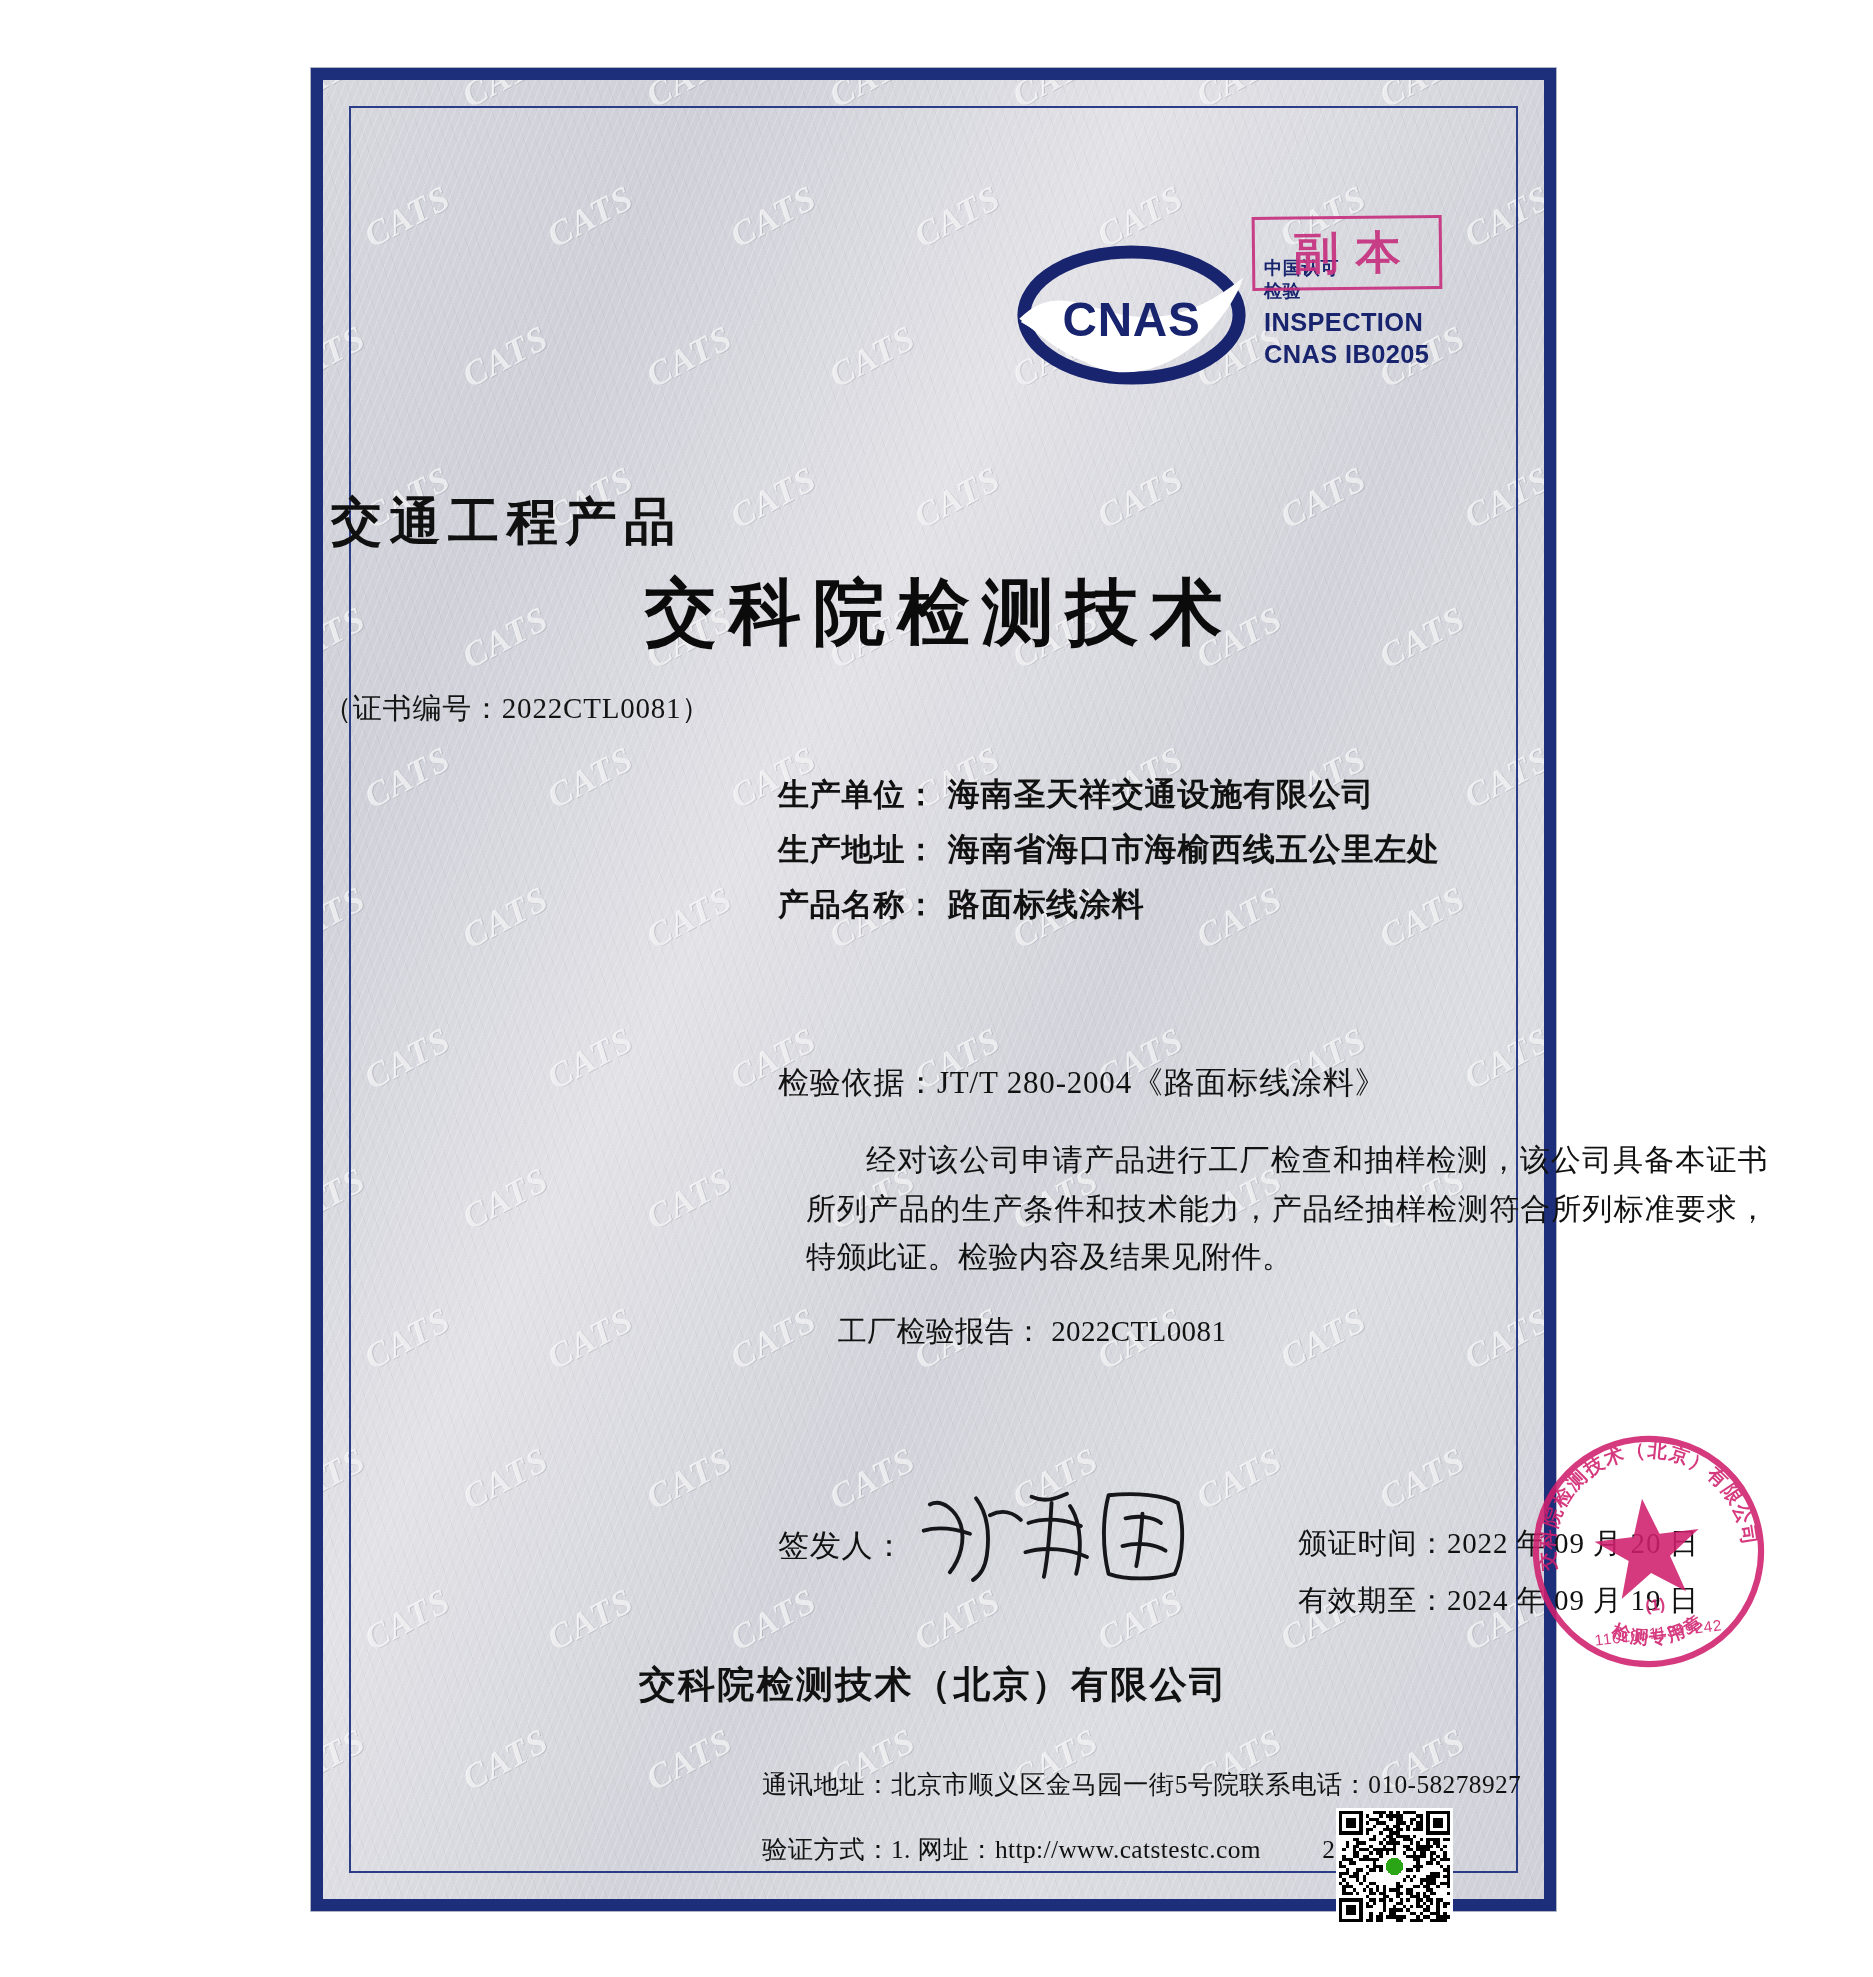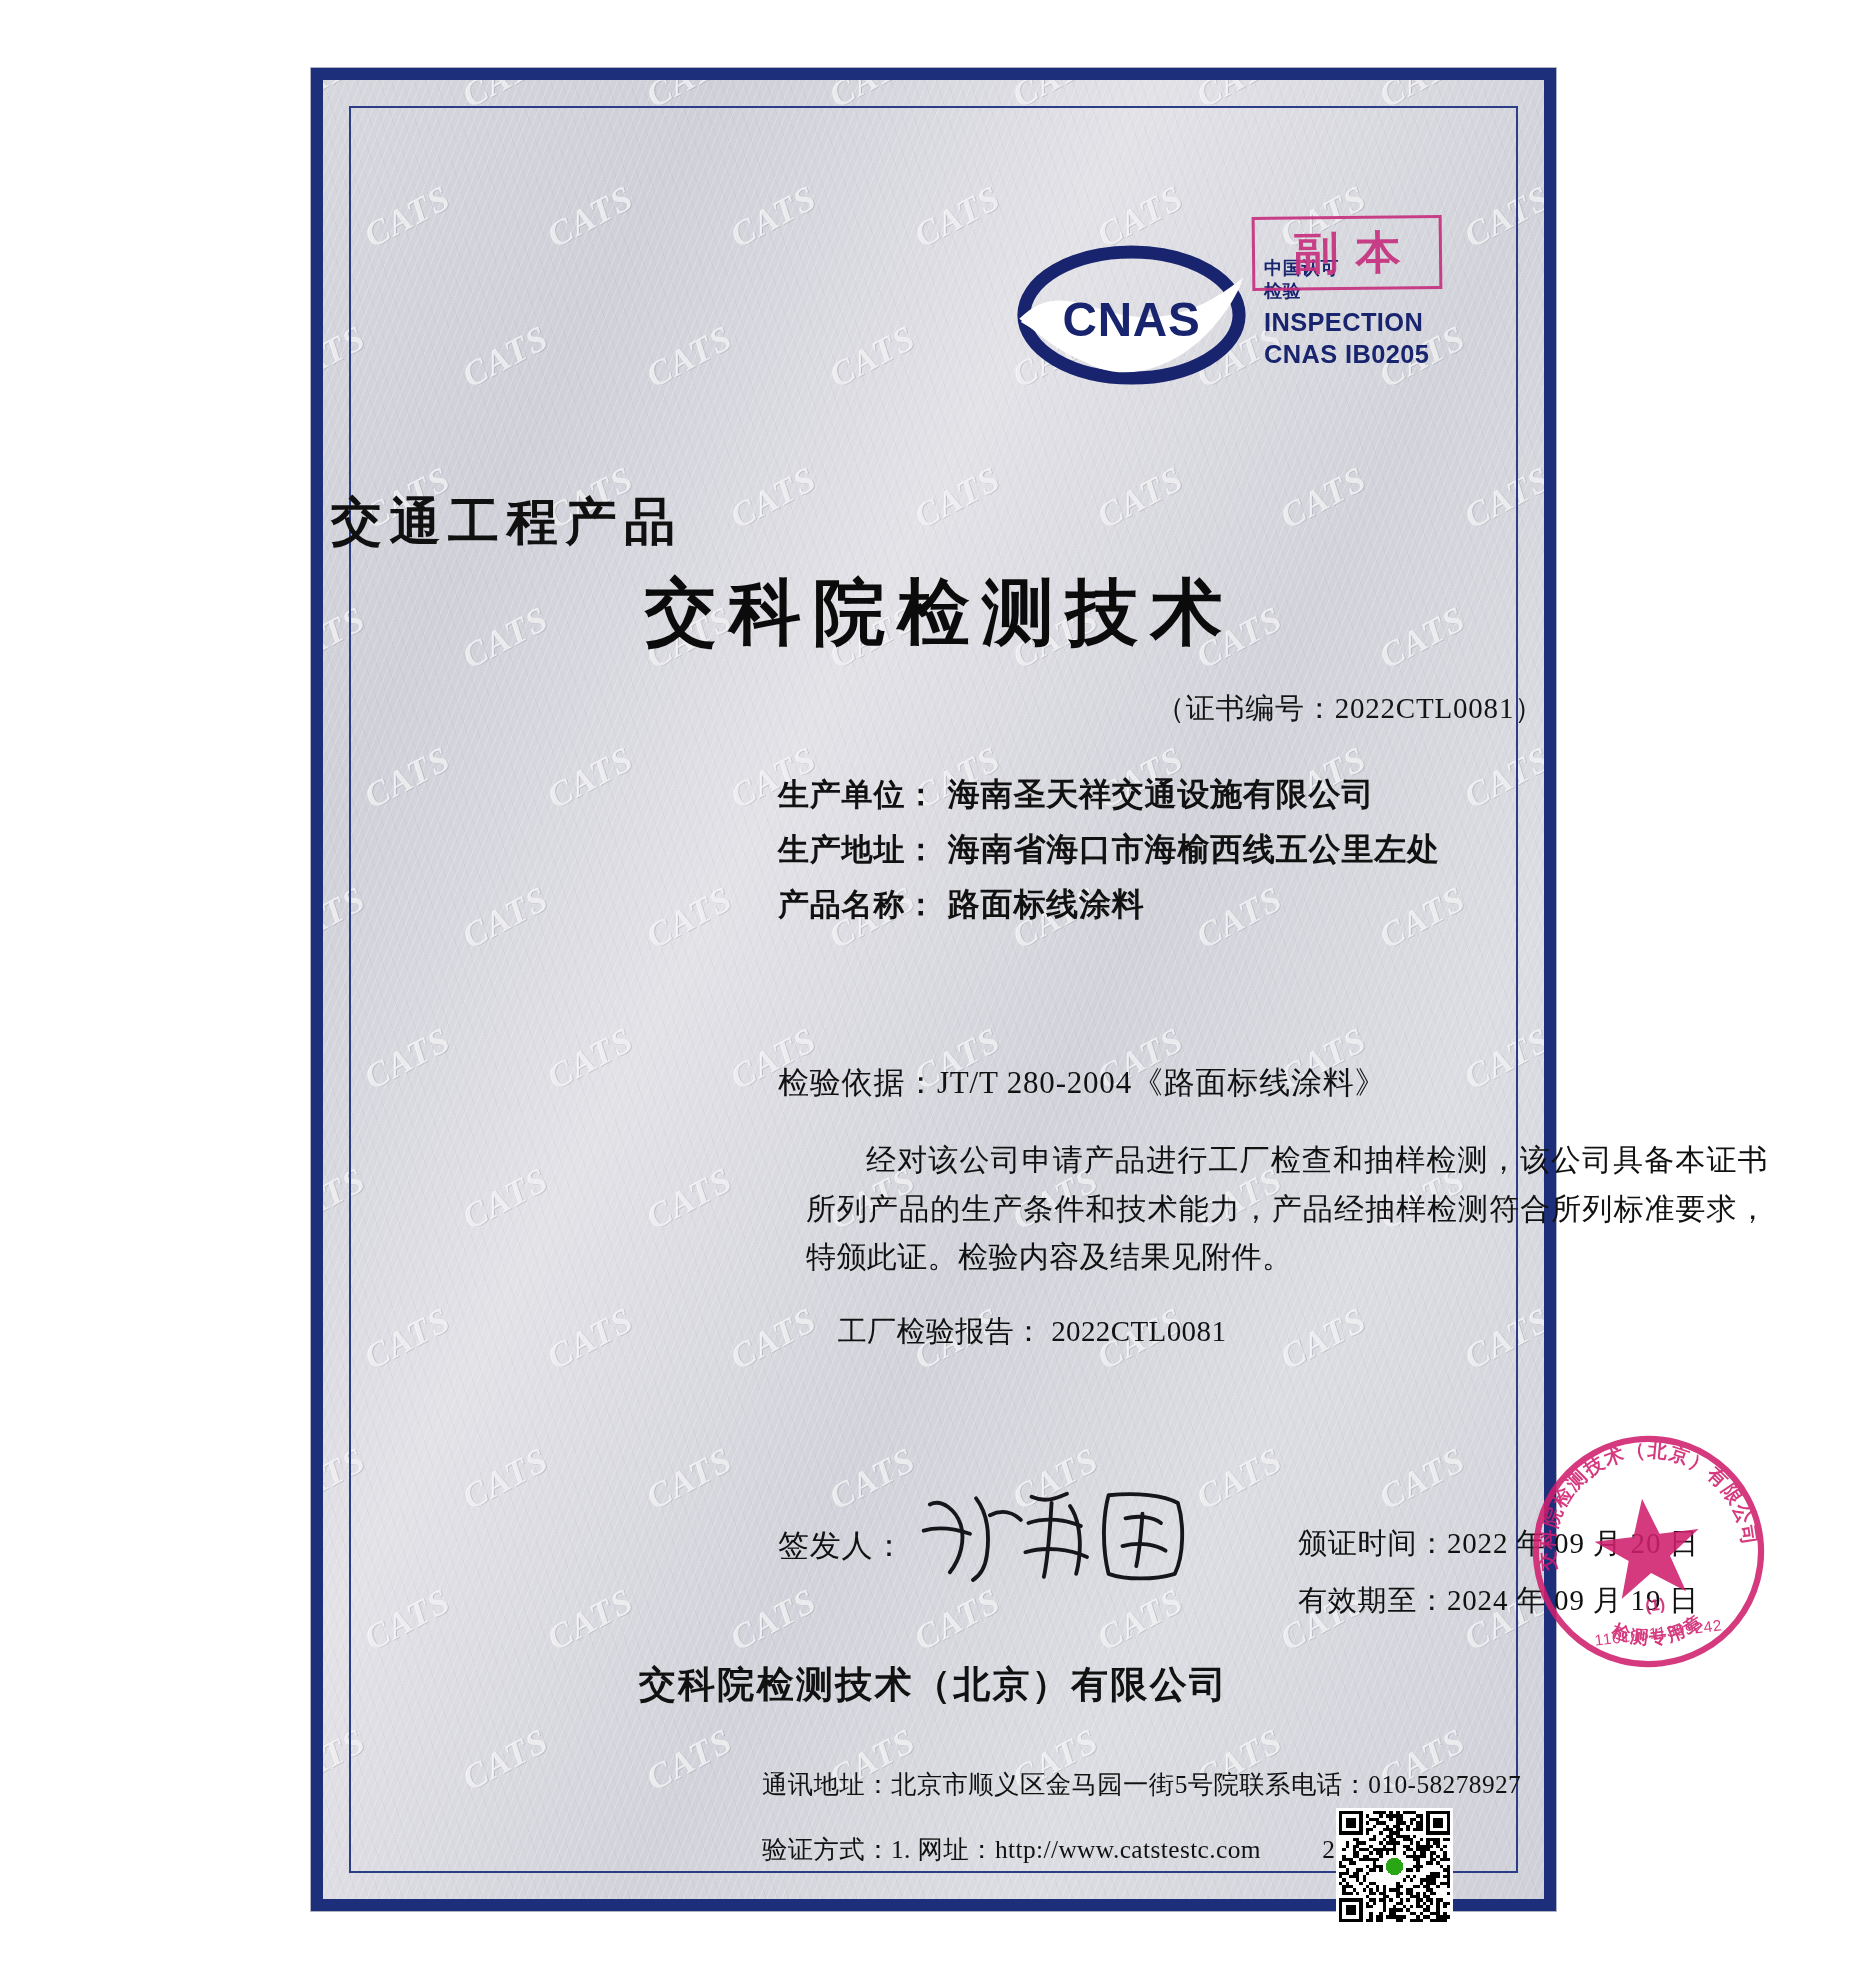--- a/index.html
+++ b/index.html
@@ -164,21 +164,21 @@
     font-size: 72px;
     letter-spacing: 12.3px;
     color: #0b0b0b;
     text-indent: 12.3px;
   }
   .cert-no {
     position: absolute;
     left: 0;
     right: 0;
     top: 609px;
-    text-align: right;
+    text-align: left;
     font-size: 29px;
     color: #141414;
     letter-spacing: 0.8px;
   }
 
   
   .fields {
     position: absolute;
     left: 455px;
     top: 693px;

